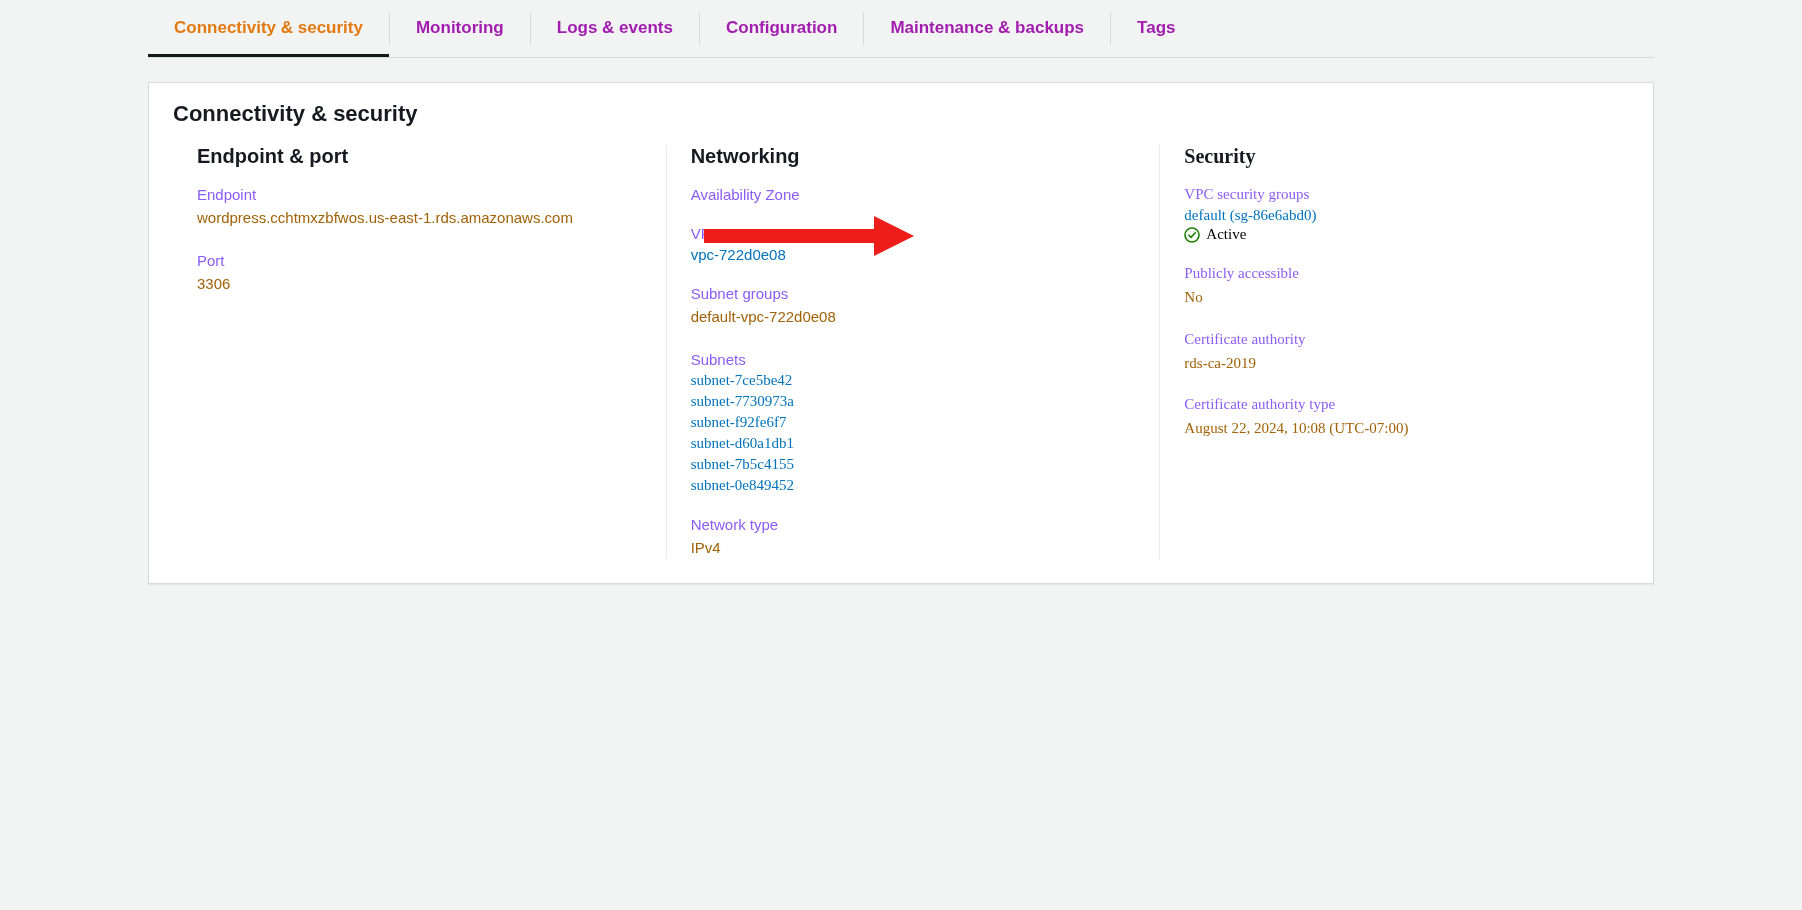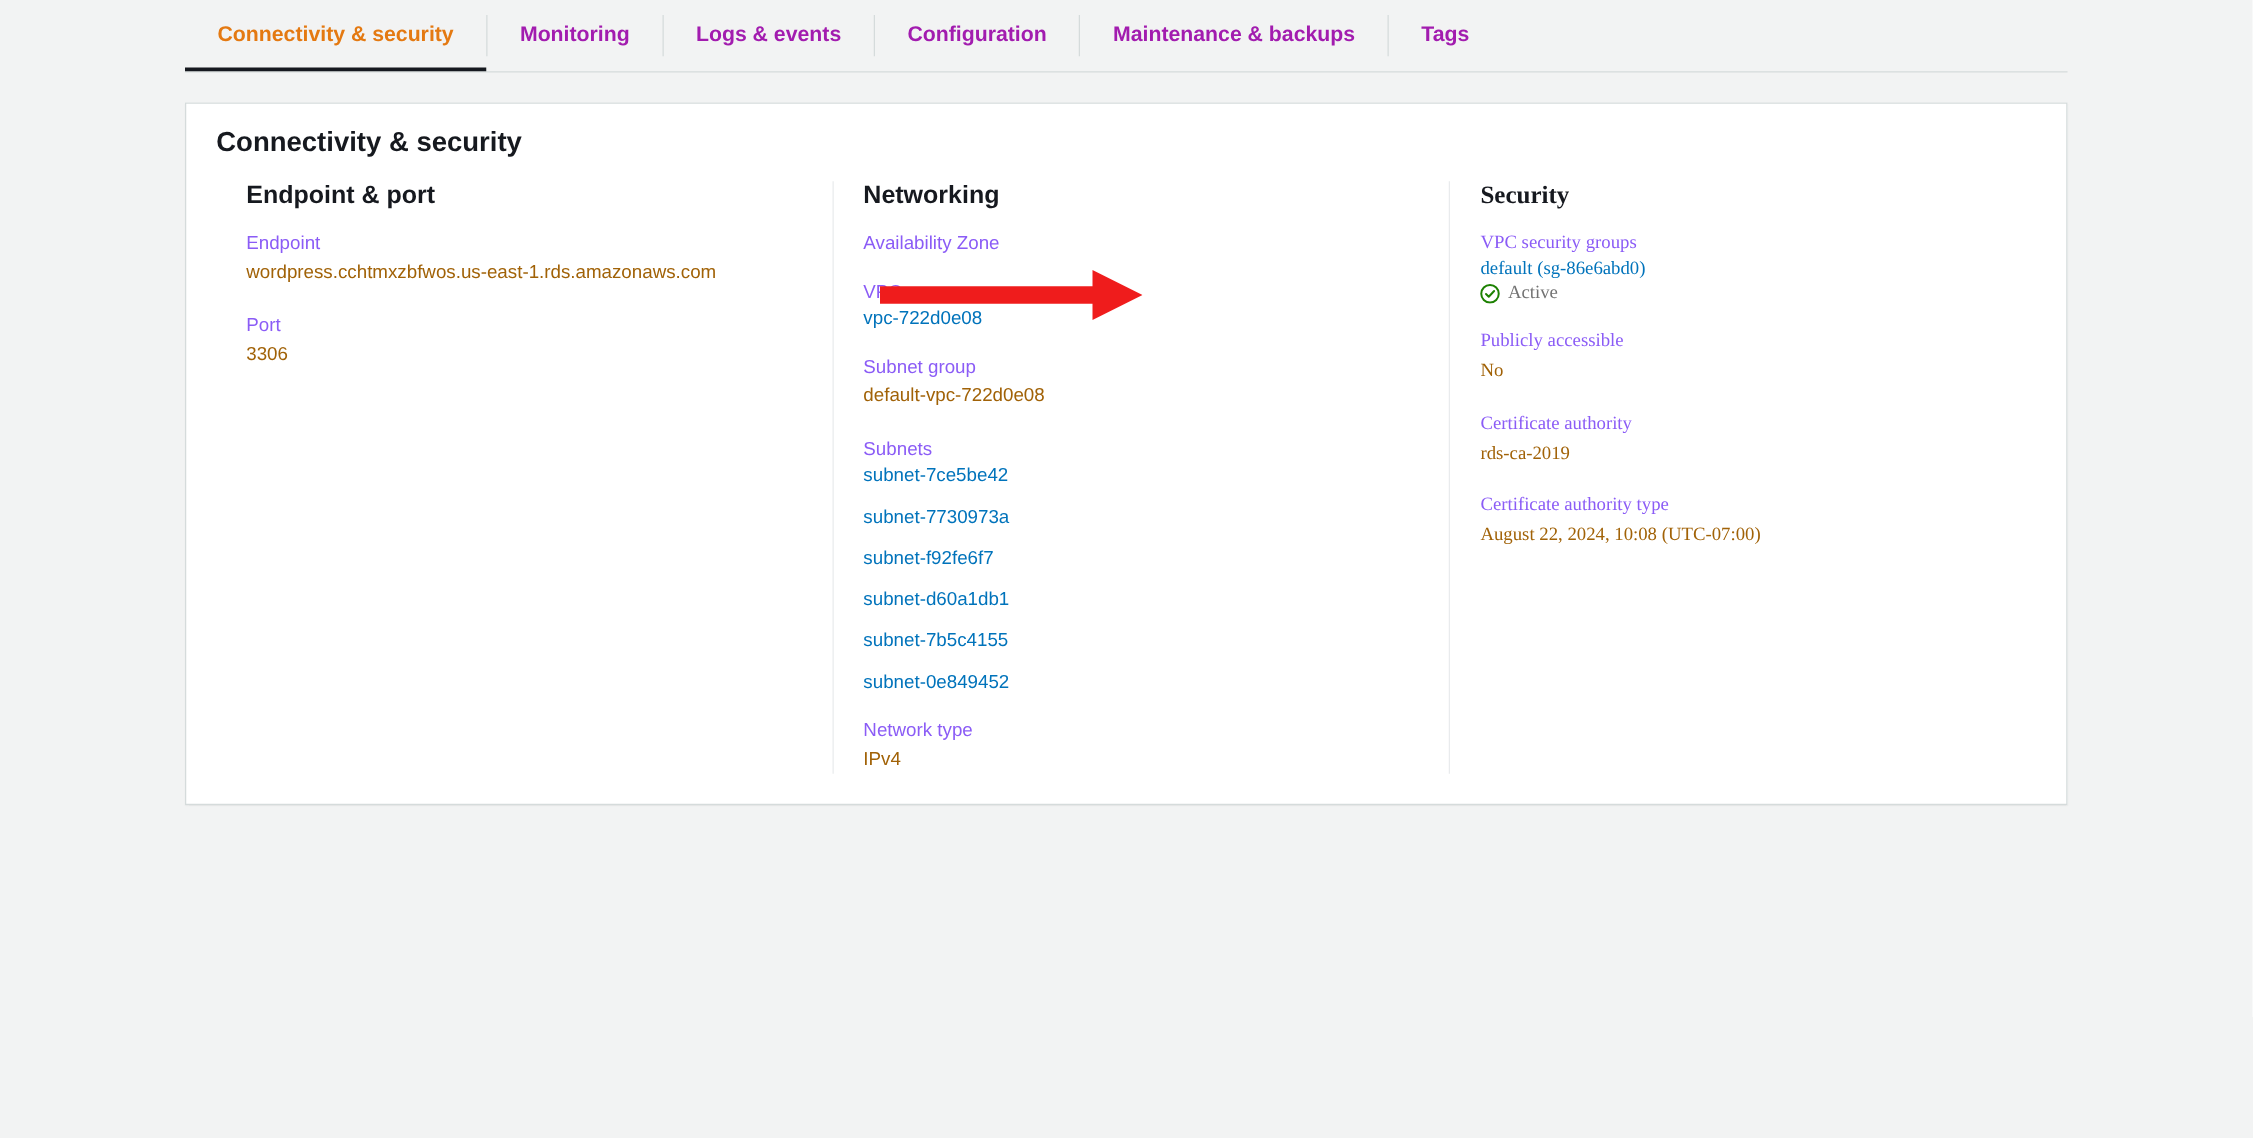--- a/index.html
+++ b/index.html
@@ -90,30 +90,31 @@
   a.link, .link {
     color: #0073bb;
     text-decoration: none;
     font-size: 15px;
     cursor: pointer;
     display: inline-block;
   }
   .subnet-list {
     display: flex;
     flex-direction: column;
-    gap: 16px;
+    gap: 4px;
+    font-family: Liberation Serif, serif;
   }
   .status-row {
     display: flex;
     align-items: center;
     gap: 6px;
     margin-top: 2px;
   }
   .status-text {
-    color: #737373;
+    color: #000000;
     font-size: 15px;
   }
   .check-icon {
     width: 16px;
     height: 16px;
     flex-shrink: 0;
   }
   .check-icon svg { display: block; }
   .arrow-annot {
     position: absolute;
@@ -176,21 +177,21 @@
         <div class="field">
           <div class="field-label">Availability Zone</div>
         </div>
 
         <div class="field">
           <div class="field-label">VPC</div>
           <a class="link">vpc-722d0e08</a>
         </div>
 
         <div class="field">
-          <div class="field-label">Subnet group</div>
+          <div class="field-label">Subnet groups</div>
           <div class="field-value">default-vpc-722d0e08</div>
         </div>
 
         <div class="field">
           <div class="field-label">Subnets</div>
           <div class="subnet-list">
             <a class="link">subnet-7ce5be42</a>
             <a class="link">subnet-7730973a</a>
             <a class="link">subnet-f92fe6f7</a>
             <a class="link">subnet-d60a1db1</a>

